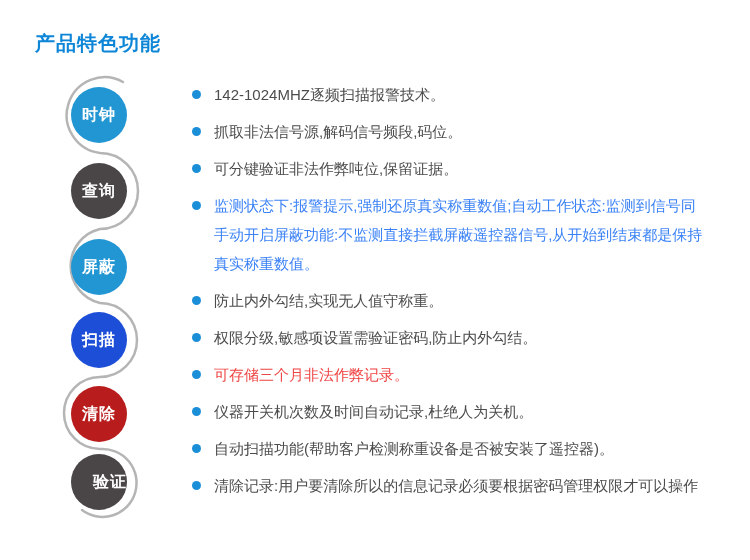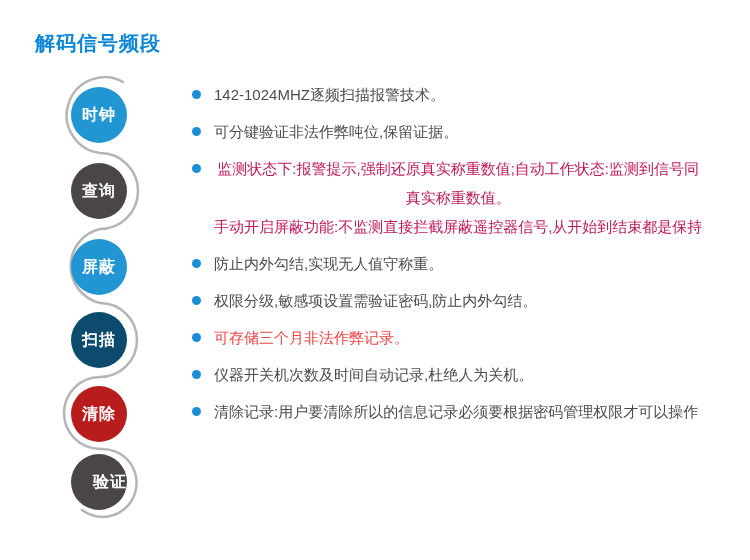--- a/index.html
+++ b/index.html
@@ -75,29 +75,28 @@
     margin-top: 10px;
     margin-right: 13px;
   }
   .feature-text {
     color: #4c4c4c;
     font-size: 15px;
     line-height: 29px;
   }
   .feature-text .line {
     white-space: nowrap;
-    text-align: center;
   }
 </style>
 </head>
 <body>
 
 <div class="page">
 
-  <h1 class="page-title" style="color: rgb(14, 134, 216);">解码信号频段</h1>
+  <h1 class="page-title" style="color: rgb(14, 134, 216);">产品特色功能</h1>
 
   <div class="timeline">
     <svg width="200" height="560" viewBox="0 0 200 560">
       <path id="wave-path" d="M 123 82
                A 38 38 0 1 0 100 153
                A 38 38 0 0 1 100 229
                A 38 38 0 0 0 100 303
                A 37 37 0 0 1 100 377
                A 36 36 0 0 0 100 449
                A 34 34 0 1 1 82 510" fill="none" stroke="#b5b5b5" stroke-width="2.5" stroke-linecap="round"></path>
@@ -105,21 +104,21 @@
     <div id="badges-mount">
         <div class="badge blue" style="top: 87px; background: rgb(33, 150, 211);">
       <span class="badge-label">时钟</span>
     </div>
         <div class="badge dark" style="top: 163px; background: rgb(74, 69, 70);">
       <span class="badge-label">查询</span>
     </div>
         <div class="badge blue" style="top: 239px; background: rgb(33, 150, 211);">
       <span class="badge-label">屏蔽</span>
     </div>
-        <div class="badge dark" style="top: 312px; background: #0c4a6e;">
+        <div class="badge dark" style="top: 312px; background: #1d4ed8;">
       <span class="badge-label">扫描</span>
     </div>
         <div class="badge blue" style="top: 386px; background: #b91c1c;">
       <span class="badge-label">清除</span>
     </div>
         <div class="badge dark" style="top: 454px; background: rgb(74, 69, 70); justify-content: flex-end;">
       <span class="badge-label">验证</span>
     </div>
       </div>
   </div>
@@ -127,29 +126,35 @@
   <div class="features" id="features-mount">
       <div class="feature">
       <span class="dot" style="background: rgb(27, 142, 216);"></span>
       <div class="feature-text" style="color: rgb(76, 76, 76);">
           <div class="line">142-1024MHZ逐频扫描报警技术。</div>
         </div>
     </div>
       <div class="feature">
       <span class="dot" style="background: rgb(27, 142, 216);"></span>
       <div class="feature-text" style="color: rgb(76, 76, 76);">
+          <div class="line">抓取非法信号源,解码信号频段,码位。</div>
+        </div>
+    </div>
+      <div class="feature">
+      <span class="dot" style="background: rgb(27, 142, 216);"></span>
+      <div class="feature-text" style="color: rgb(76, 76, 76);">
           <div class="line">可分键验证非法作弊吨位,保留证据。</div>
         </div>
     </div>
       <div class="feature">
       <span class="dot" style="background: rgb(27, 142, 216);"></span>
-      <div class="feature-text" style="color: #be185d;">
+      <div class="feature-text" style="color: #3b82f6;">
           <div class="line">监测状态下:报警提示,强制还原真实称重数值;自动工作状态:监测到信号同</div>
+          <div class="line">手动开启屏蔽功能:不监测直接拦截屏蔽遥控器信号,从开始到结束都是保持</div>
           <div class="line">真实称重数值。</div>
-          <div class="line">手动开启屏蔽功能:不监测直接拦截屏蔽遥控器信号,从开始到结束都是保持</div>
         </div>
     </div>
       <div class="feature">
       <span class="dot" style="background: rgb(27, 142, 216);"></span>
       <div class="feature-text" style="color: rgb(76, 76, 76);">
           <div class="line">防止内外勾结,实现无人值守称重。</div>
         </div>
     </div>
       <div class="feature">
       <span class="dot" style="background: rgb(27, 142, 216);"></span>
@@ -165,18 +170,24 @@
     </div>
       <div class="feature">
       <span class="dot" style="background: rgb(27, 142, 216);"></span>
       <div class="feature-text" style="color: rgb(76, 76, 76);">
           <div class="line">仪器开关机次数及时间自动记录,杜绝人为关机。</div>
         </div>
     </div>
       <div class="feature">
       <span class="dot" style="background: rgb(27, 142, 216);"></span>
       <div class="feature-text" style="color: rgb(76, 76, 76);">
+          <div class="line">自动扫描功能(帮助客户检测称重设备是否被安装了遥控器)。</div>
+        </div>
+    </div>
+      <div class="feature">
+      <span class="dot" style="background: rgb(27, 142, 216);"></span>
+      <div class="feature-text" style="color: rgb(76, 76, 76);">
           <div class="line">清除记录:用户要清除所以的信息记录必须要根据密码管理权限才可以操作</div>
         </div>
     </div>
     </div>
 
 </div>
 
 </body></html>

